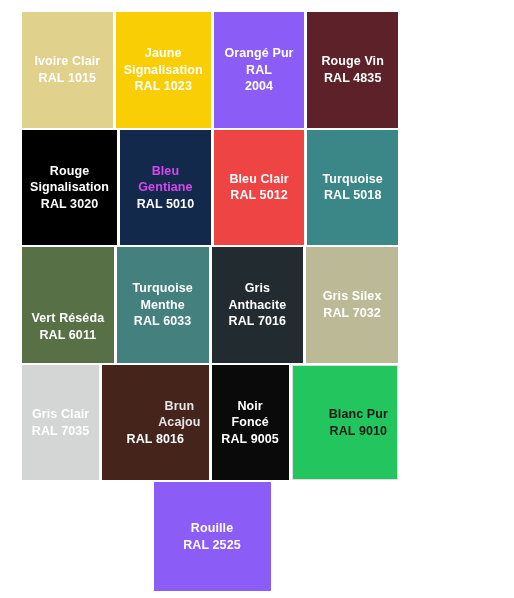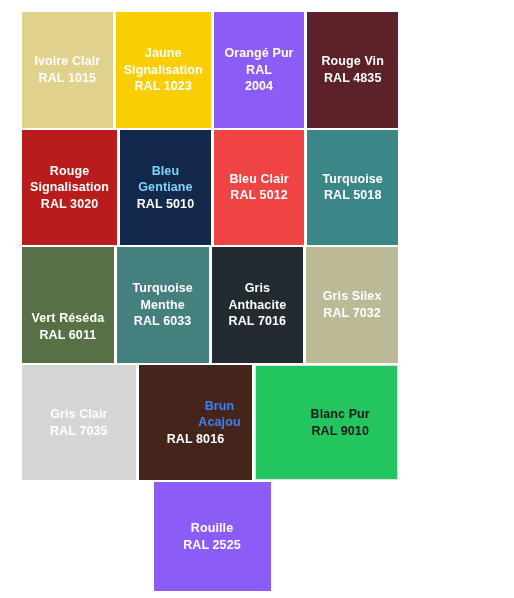--- a/index.html
+++ b/index.html
@@ -89,27 +89,27 @@
       <div class="swatch" style="background: #8b5cf6;">
         <span class="swatch-name" style="color: rgb(255, 255, 255);">Orangé Pur RAL</span>
         <span class="swatch-code" style="color: rgb(255, 255, 255);">2004</span>
       </div>
       <div class="swatch" style="background: rgb(92, 33, 41);">
         <span class="swatch-name" style="color: rgb(255, 255, 255);">Rouge Vin</span>
         <span class="swatch-code" style="color: rgb(255, 255, 255);">RAL 4835</span>
       </div>
     </div>
     <div class="swatch-row">
-      <div class="swatch" style="background: #b91c1c; text-align: center;">
+      <div class="swatch" style="background: #000000; text-align: center;">
         <span class="swatch-name" style="color: rgb(255, 255, 255);">Rouge
 Signalisation</span>
         <span class="swatch-code" style="color: rgb(255, 255, 255);">RAL 3020</span>
       </div>
       <div class="swatch" style="background: rgb(19, 41, 75);">
-        <span class="swatch-name" style="color: #7dd3fc;">Bleu Gentiane</span>
+        <span class="swatch-name" style="color: #d946ef;">Bleu Gentiane</span>
         <span class="swatch-code" style="color: rgb(255, 255, 255);">RAL 5010</span>
       </div>
       <div class="swatch" style="background: #ef4444;">
         <span class="swatch-name" style="color: rgb(255, 255, 255);">Bleu Clair</span>
         <span class="swatch-code" style="color: rgb(255, 255, 255);">RAL 5012</span>
       </div>
       <div class="swatch" style="background: rgb(59, 134, 135);">
         <span class="swatch-name" style="color: rgb(255, 255, 255);">Turquoise</span>
         <span class="swatch-code" style="color: rgb(255, 255, 255);">RAL 5018</span>
       </div>
@@ -132,23 +132,27 @@
         <span class="swatch-name" style="color: rgb(255, 255, 255);">Gris Silex</span>
         <span class="swatch-code" style="color: rgb(255, 255, 255);">RAL 7032</span>
       </div>
     </div>
     <div class="swatch-row">
       <div class="swatch" style="background: rgb(212, 214, 214);">
         <span class="swatch-name" style="color: rgb(255, 255, 255);">Gris Clair</span>
         <span class="swatch-code" style="color: rgb(255, 255, 255);">RAL 7035</span>
       </div>
       <div class="swatch" style="background: rgb(69, 37, 27);">
-        <span class="swatch-name" style="color: #3b82f6; margin-left: 48px;">Brun
+        <span class="swatch-name" style="color: #e5e5e5; margin-left: 48px;">Brun
 Acajou</span>
         <span class="swatch-code" style="color: rgb(255, 255, 255);">RAL 8016</span>
+      </div>
+      <div class="swatch" style="background: rgb(10, 10, 10);">
+        <span class="swatch-name" style="color: rgb(255, 255, 255);">Noir Foncé</span>
+        <span class="swatch-code" style="color: rgb(255, 255, 255);">RAL 9005</span>
       </div>
       <div class="swatch" style="background: #22c55e; border: 1px solid rgb(222, 222, 222); padding-left: 35px;">
         <span class="swatch-name" style="color: rgb(26, 26, 26);">Blanc Pur</span>
         <span class="swatch-code" style="color: rgb(26, 26, 26);">RAL 9010</span>
       </div>
     </div>
     <div class="swatch-row tail-row">
       <div class="swatch tail-swatch" style="background: #8b5cf6;">
         <span class="swatch-name" style="color: rgb(255, 255, 255);">Rouille</span>
         <span class="swatch-code" style="color: rgb(255, 255, 255);">RAL 2525</span>

